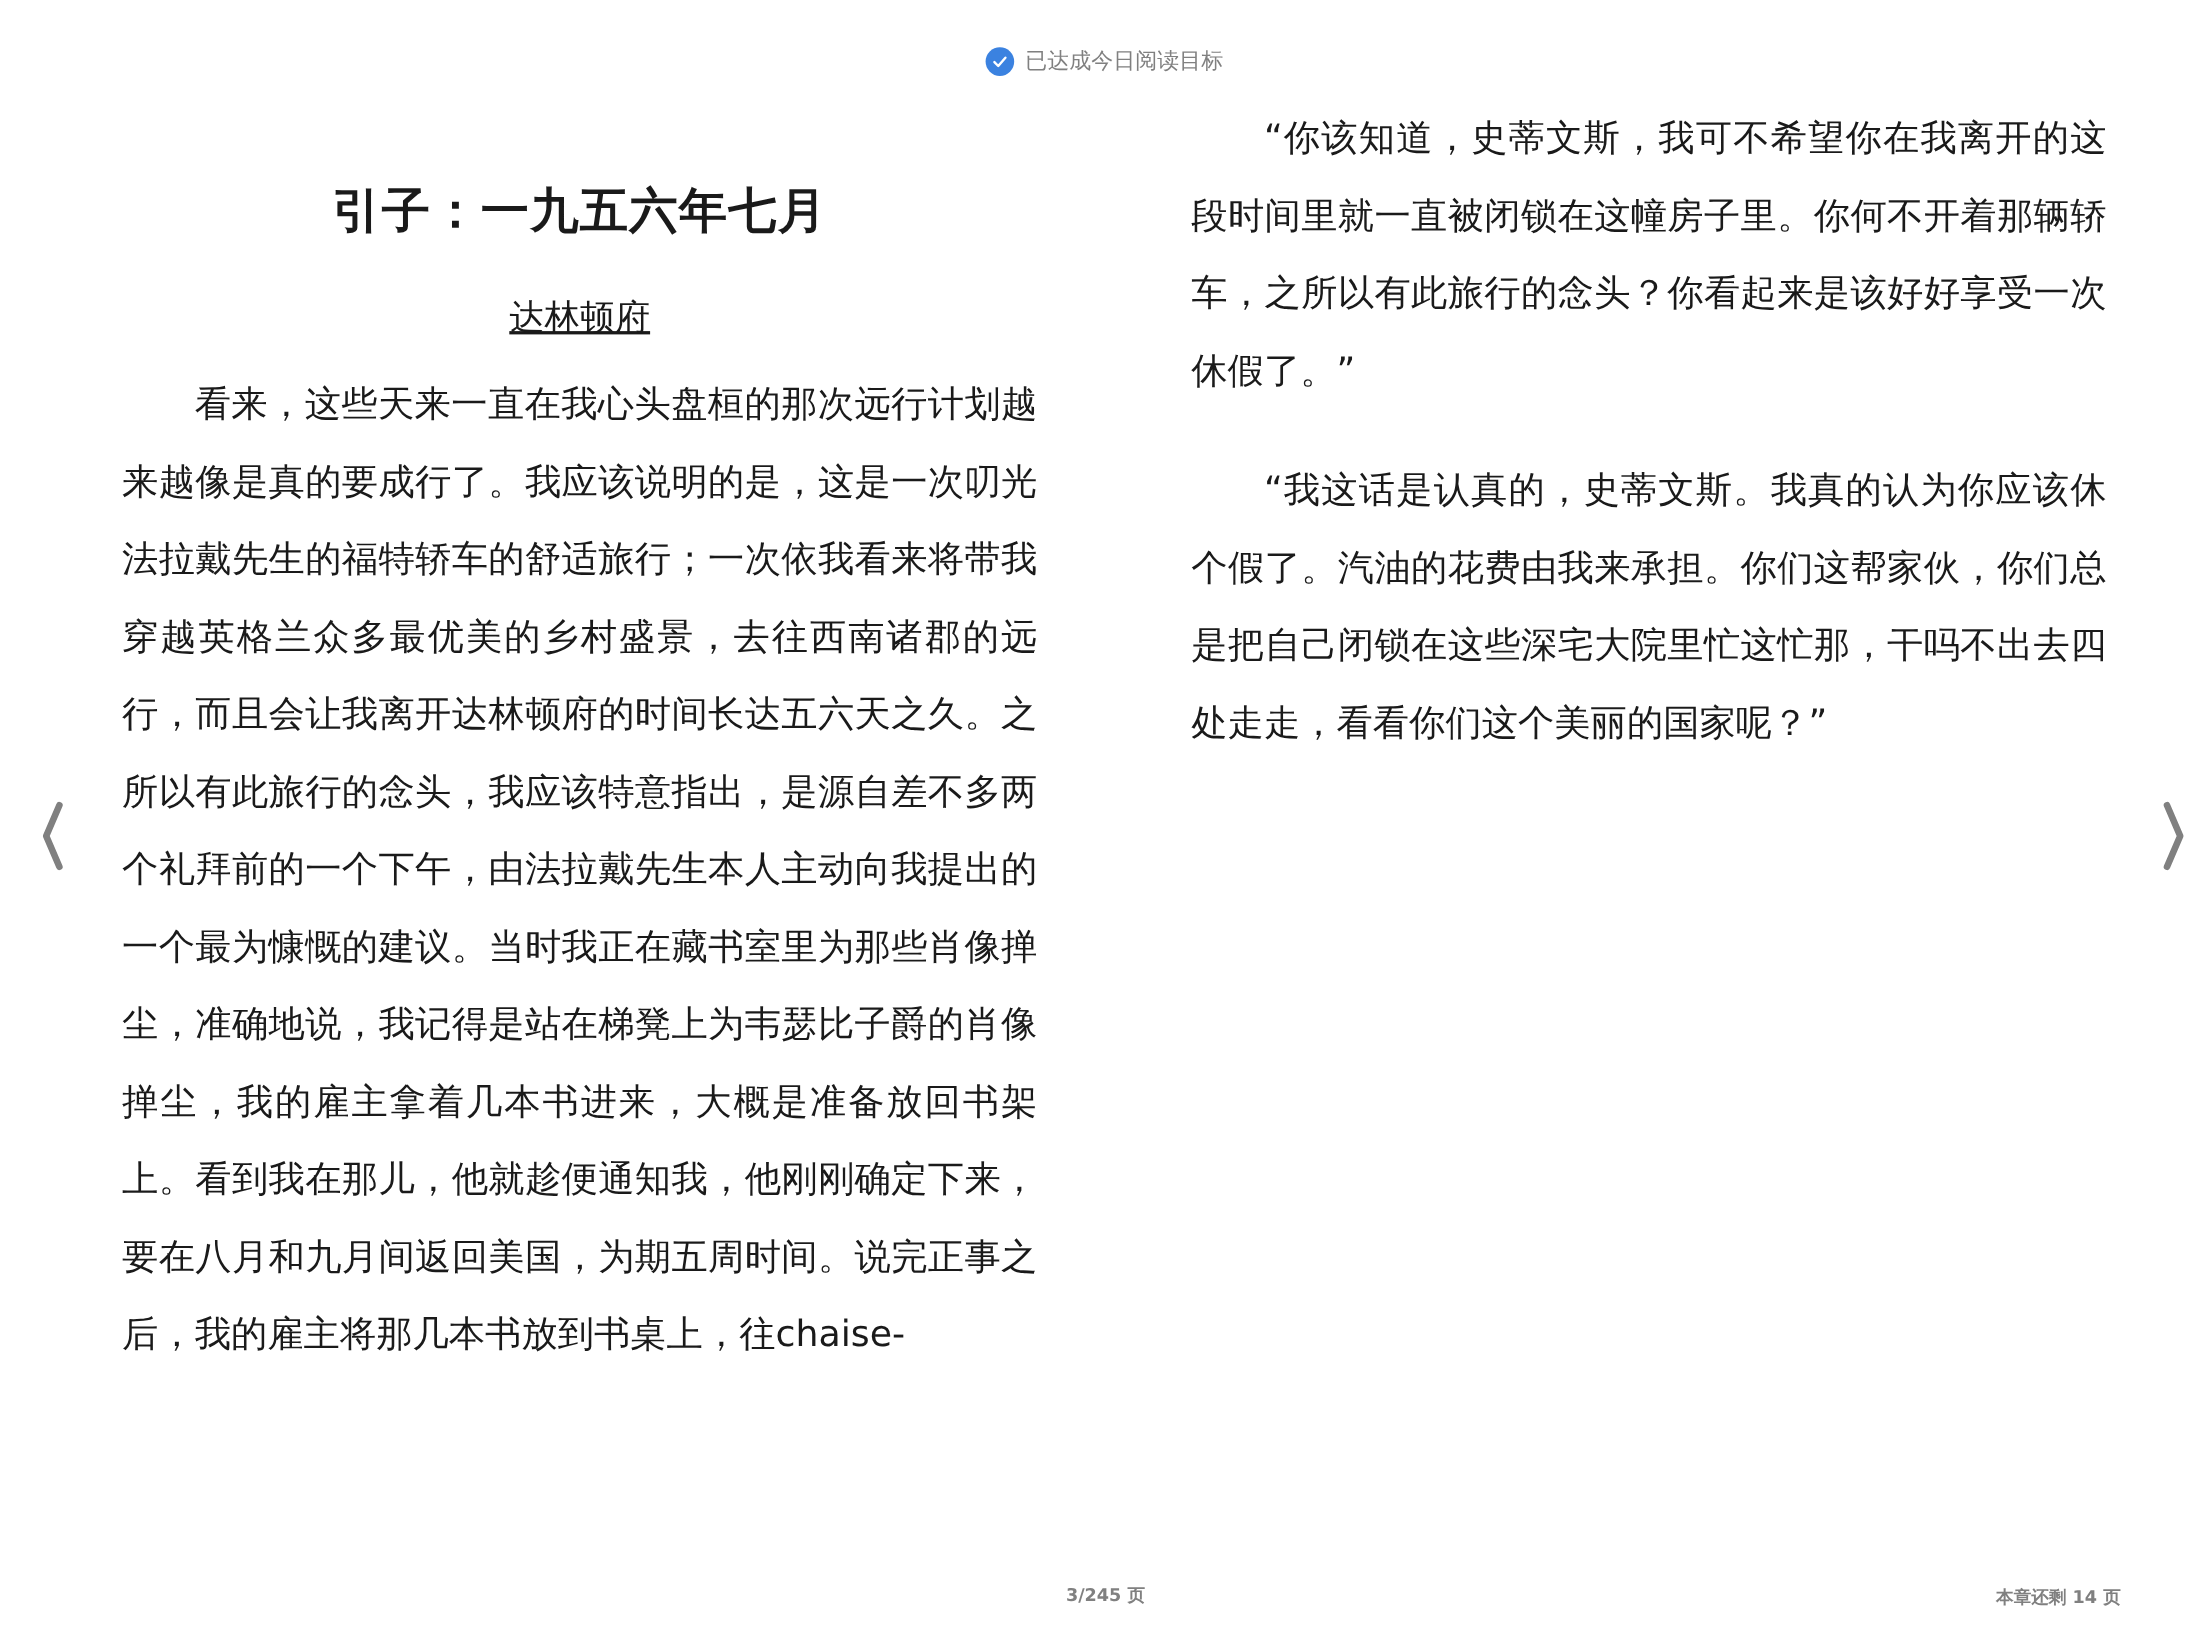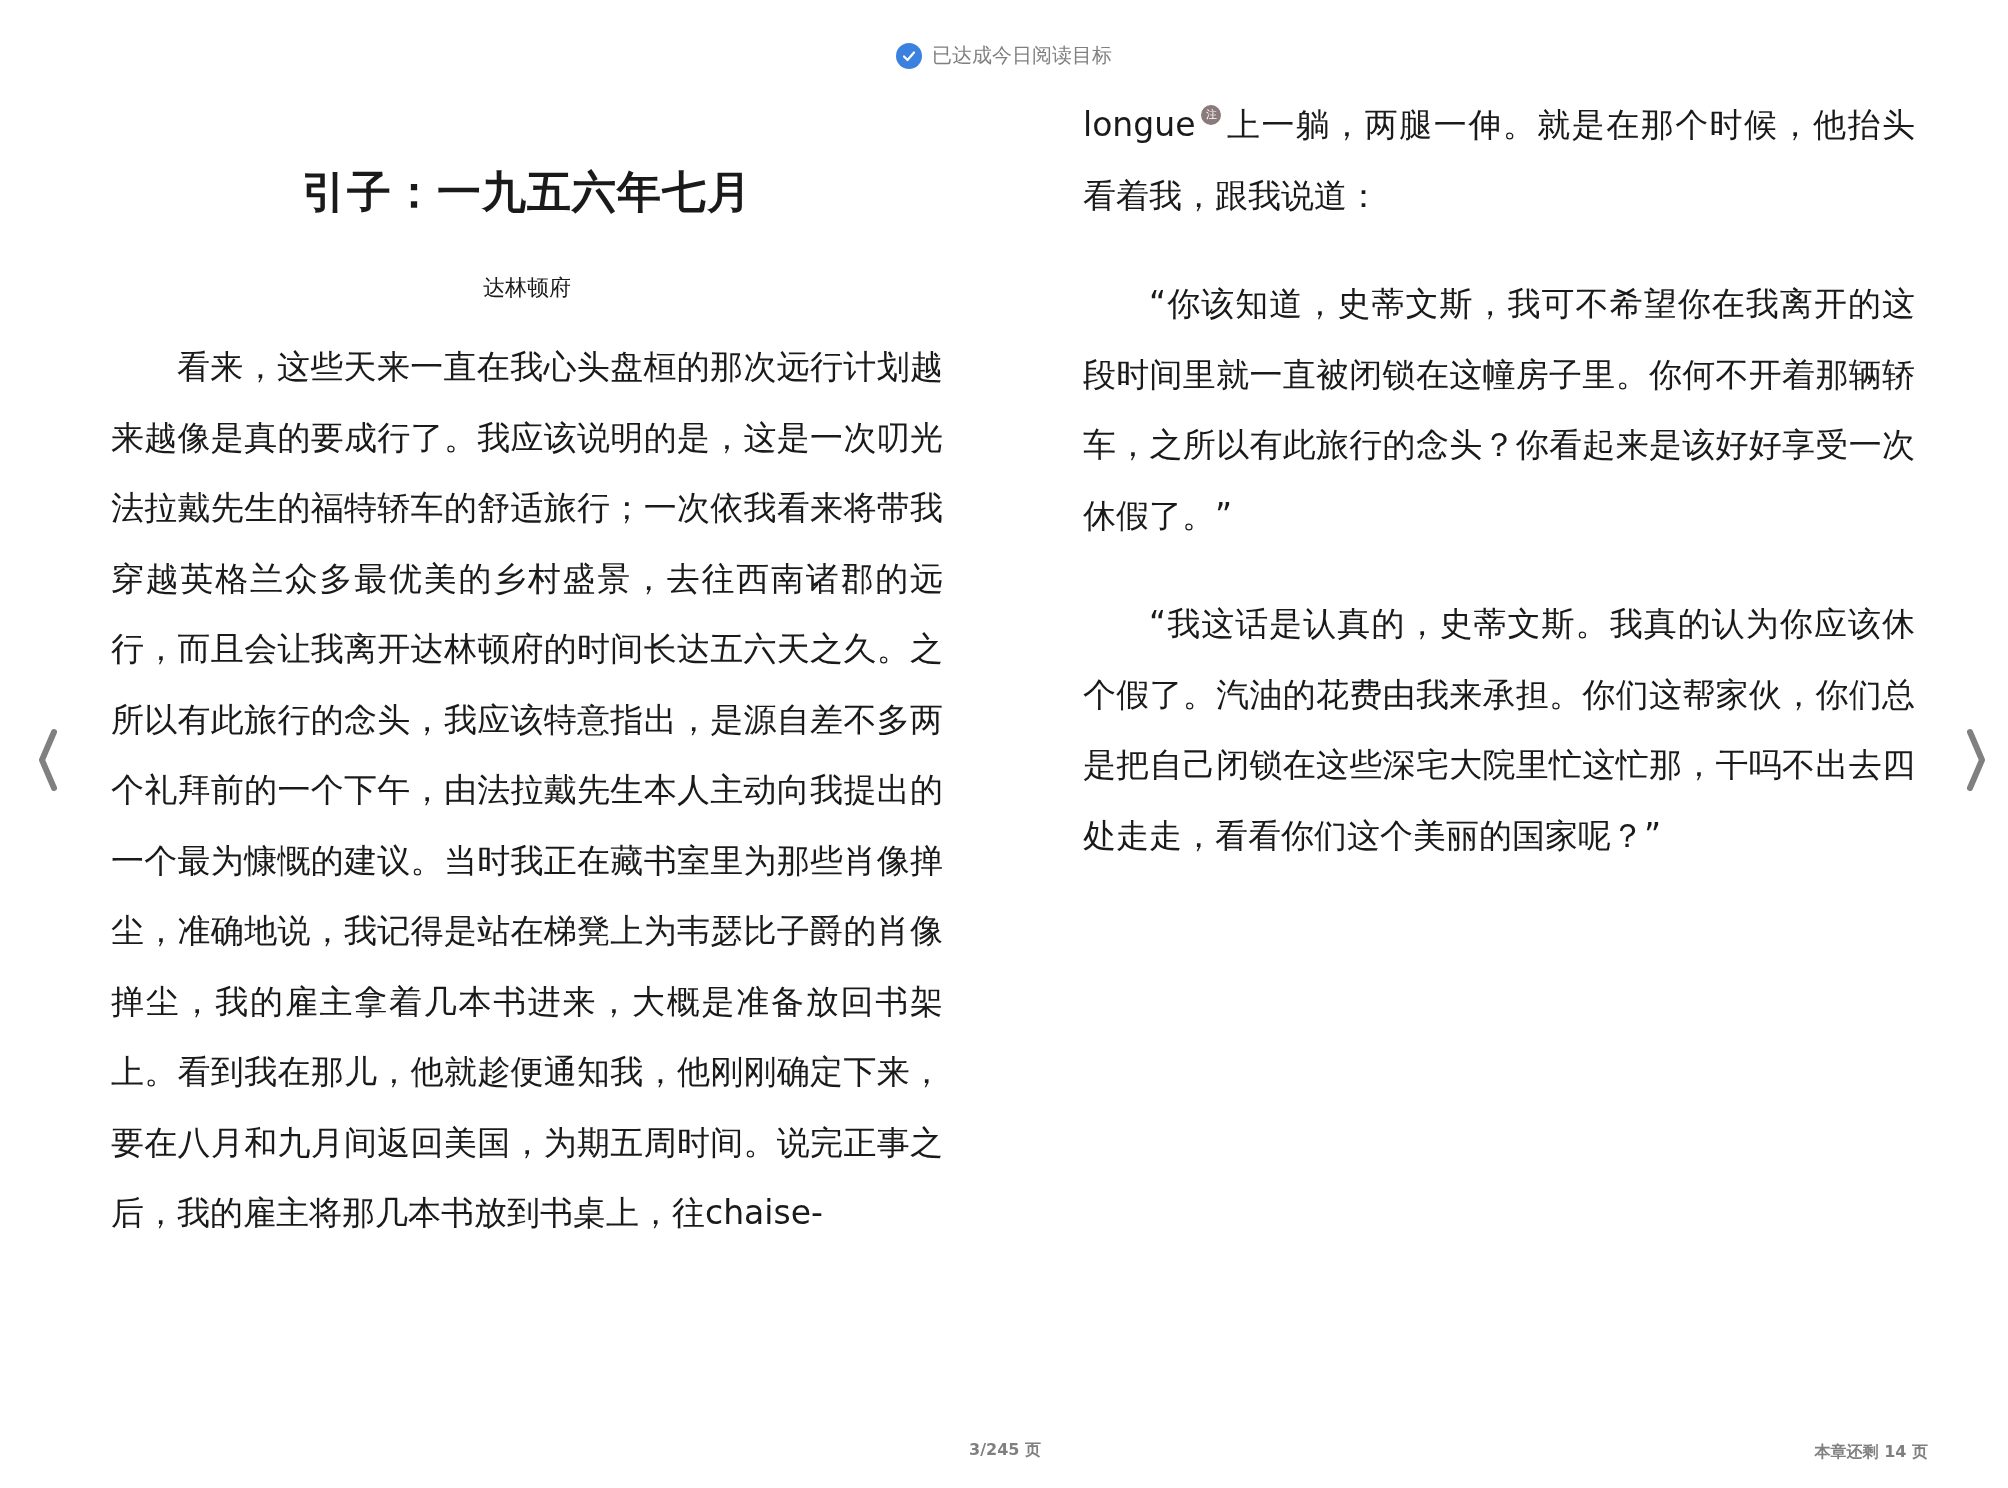--- a/index.html
+++ b/index.html
@@ -51,23 +51,24 @@
       text-align: center;
       font-weight: bold;
       font-size: 44px;
       line-height: 60px;
       margin-top: 72px;
       margin-bottom: 36px;
       letter-spacing: 1px;
     }
     .chapter-subtitle {
       text-align: center;
-      font-size: 22px;
+      font-size: 32px;
       line-height: 60px;
       margin-bottom: 14px;
+      text-decoration: underline;
     }
     .para {
       margin: 0;
       text-indent: 2em;
       word-break: break-all;
     }
     .para.cont { text-indent: 0; }
     .para + .para { margin-top: 38px; }
     .note-icon {
       display: inline-flex;
@@ -136,19 +137,18 @@
   </svg>
 </div>
 
 <div class="page left">
   <div class="chapter-title">引子：一九五六年七月</div>
   <div class="chapter-subtitle">达林顿府</div>
   <p class="para">看来，这些天来一直在我心头盘桓的那次远行计划越来越像是真的要成行了。我应该说明的是，这是一次叨光法拉戴先生的福特轿车的舒适旅行；一次依我看来将带我穿越英格兰众多最优美的乡村盛景，去往西南诸郡的远行，而且会让我离开达林顿府的时间长达五六天之久。之所以有此旅行的念头，我应该特意指出，是源自差不多两个礼拜前的一个下午，由法拉戴先生本人主动向我提出的一个最为慷慨的建议。当时我正在藏书室里为那些肖像掸尘，准确地说，我记得是站在梯凳上为韦瑟比子爵的肖像掸尘，我的雇主拿着几本书进来，大概是准备放回书架上。看到我在那儿，他就趁便通知我，他刚刚确定下来，要在八月和九月间返回美国，为期五周时间。说完正事之后，我的雇主将那几本书放到书桌上，往chaise-</p>
 </div>
 
 <div class="page right">
-  <p class="para cont"><span>longue</span><span class="note-icon">注</span><span>上一躺，两腿一伸。就是在那个时候，他抬头看着我，跟我说道：</span></p>
   <p class="para">“你该知道，史蒂文斯，我可不希望你在我离开的这段时间里就一直被闭锁在这幢房子里。你何不开着那辆轿车，之所以有此旅行的念头？你看起来是该好好享受一次休假了。”</p>
   <p class="para">“我这话是认真的，史蒂文斯。我真的认为你应该休个假了。汽油的花费由我来承担。你们这帮家伙，你们总是把自己闭锁在这些深宅大院里忙这忙那，干吗不出去四处走走，看看你们这个美丽的国家呢？”</p>
 </div>
 
 <div class="footer-page">3/245 页</div>
 <div class="footer-remaining">本章还剩 14 页</div>
 
 </body></html>

